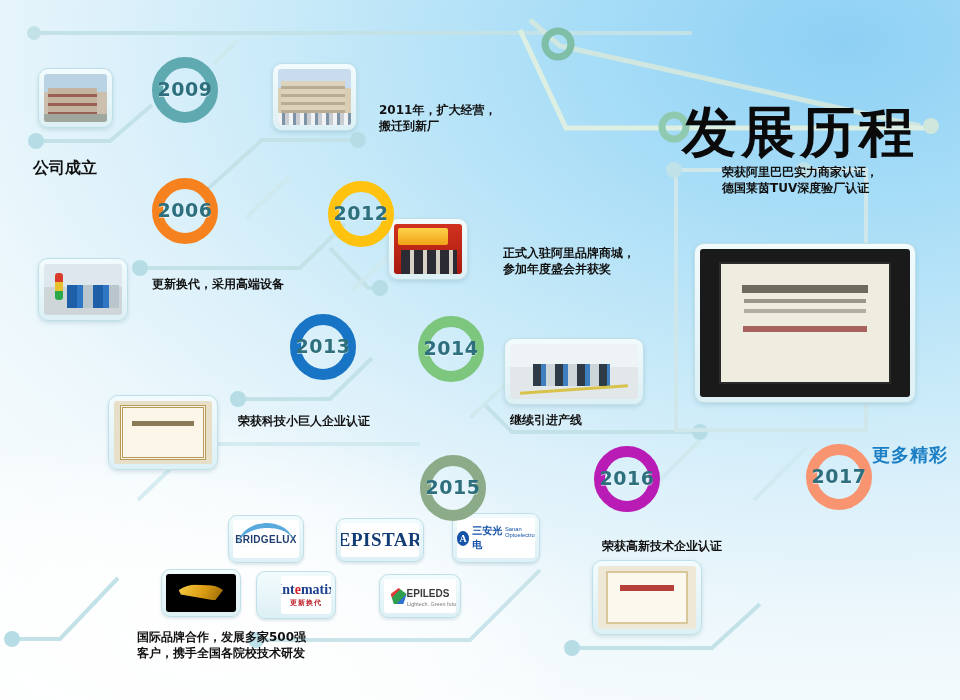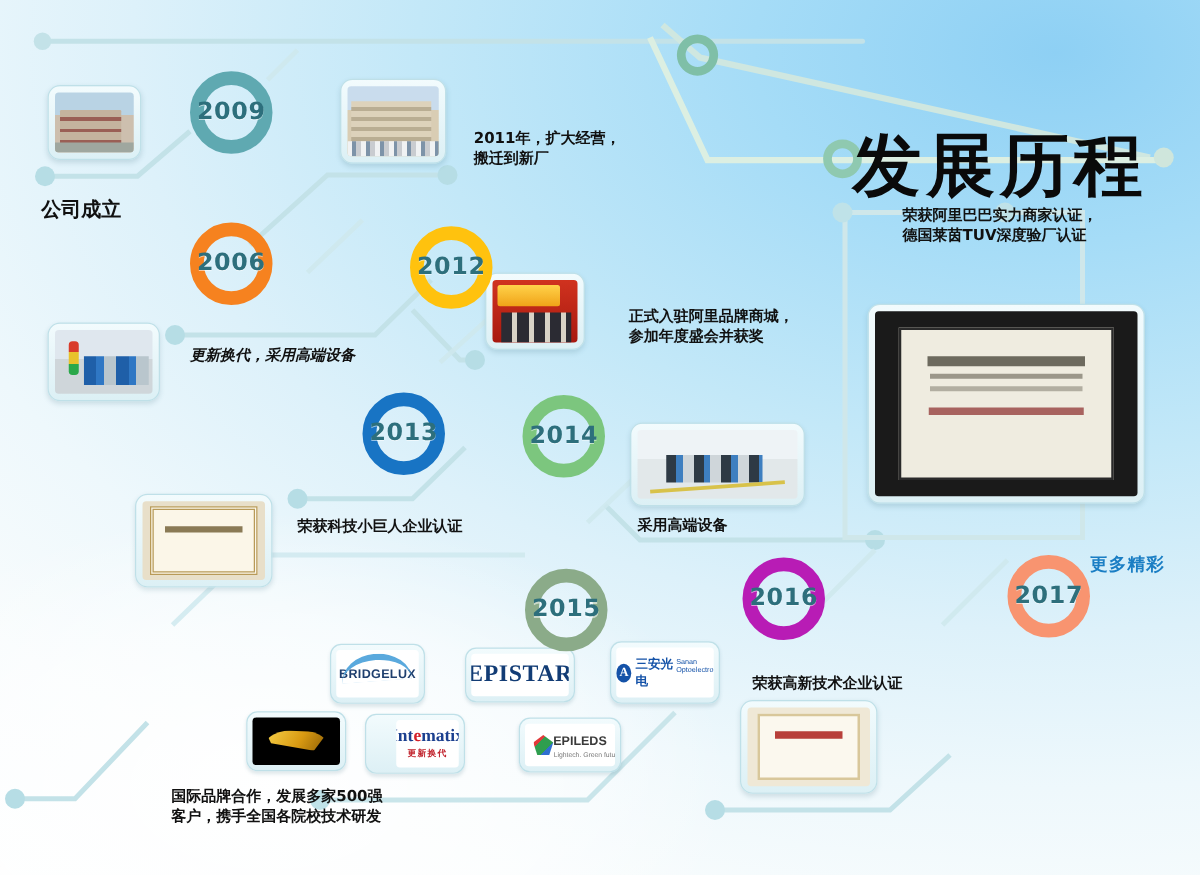--- a/index.html
+++ b/index.html
@@ -104,21 +104,20 @@
       background:#d8c24a;transform:rotate(-4deg);}
 
   
   .logo{
     position:absolute;
     background:linear-gradient(#f2fbfd,#ddf0f5);
     border:1px solid #bfe0e8;
     border-radius:9px;
     padding:4px;
     box-shadow:0 2px 3px rgba(60,110,130,.16);
-    margin-left:36px;
   }
   .logo .inner{
     width:100%;height:100%;
     background:#fff;border-radius:3px;
     display:flex;align-items:center;justify-content:center;
     overflow:hidden;
   }
   .lg-bridgelux{ font:bold 10px "Liberation Sans",sans-serif; color:#1f3f6e; letter-spacing:.3px; position:relative;}
   .lg-bridgelux::before{content:"";position:absolute;left:2px;top:-11px;width:56px;height:17px;
       border-top:5px solid #5aa9dd;border-radius:50%/100% 100% 0 0;transform:rotate(-4deg);}
@@ -161,21 +160,21 @@
   #page-title{
     position:absolute; right:42px; top:48px;
     font-family:"DejaVu Serif","Liberation Serif",serif;
     font-weight:bold; font-size:55px; color:#0a0a0a;
     letter-spacing:4px;
     margin-top:48px;
   }
   #more{
     position:absolute; left:872px; top:443px;
     font-family:"DejaVu Sans","Liberation Sans",sans-serif;
-    font-weight:bold; font-size:14px; color:#1a7ec4;
+    font-weight:bold; font-size:18px; color:#1a7ec4;
     letter-spacing:1px;
   }
 </style>
 </head>
 <body>
 
 <div id="stage">
 
   <div id="bloom"></div>
 
@@ -394,25 +393,25 @@
         <span>2016</span>
       </div>
       <div class="node big" style="left: 806px; top: 444px; border-color: rgb(248, 148, 112);">
         <span>2017</span>
       </div>
     </div>
   <div id="labels-layer">
       <div class="lbl big" style="left: 33px; top: 157px;">公司成立</div>
       <div class="lbl std" style="left: 379px; top: 102px;">2011年，扩大经营，
 搬迁到新厂</div>
-      <div class="lbl std" style="left: 152px; top: 276px; font-style: italic;">更新换代，采用高端设备</div>
+      <div class="lbl std" style="left: 152px; top: 276px;">更新换代，采用高端设备</div>
       <div class="lbl std" style="left: 503px; top: 245px;">正式入驻阿里品牌商城，
 参加年度盛会并获奖</div>
       <div class="lbl std" style="left: 722px; top: 164px;">荣获阿里巴巴实力商家认证，
 德国莱茵TUV深度验厂认证</div>
       <div class="lbl std" style="left: 238px; top: 413px;">荣获科技小巨人企业认证</div>
-      <div class="lbl std" style="left: 510px; top: 412px;">采用高端设备</div>
+      <div class="lbl std" style="left: 510px; top: 412px;">继续引进产线</div>
       <div class="lbl std" style="left: 602px; top: 538px;">荣获高新技术企业认证</div>
       <div class="lbl std" style="left: 137px; top: 629px;">国际品牌合作，发展多家500强
 客户，携手全国各院校技术研发</div>
     </div>
 
 </div>
 
 </body></html>

